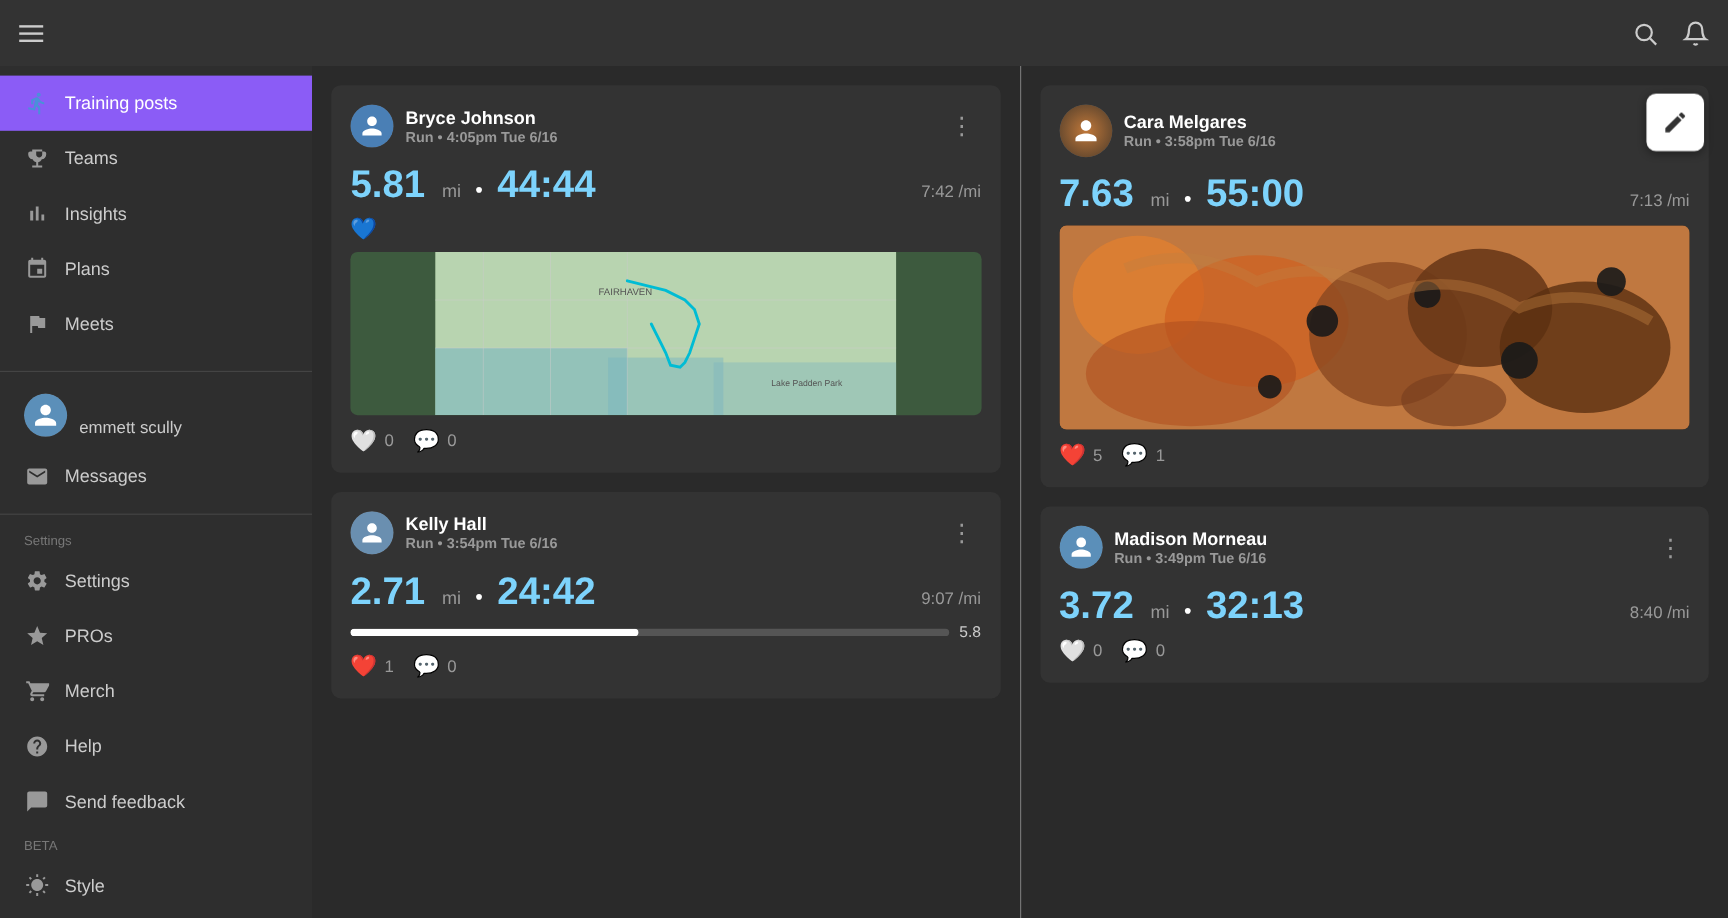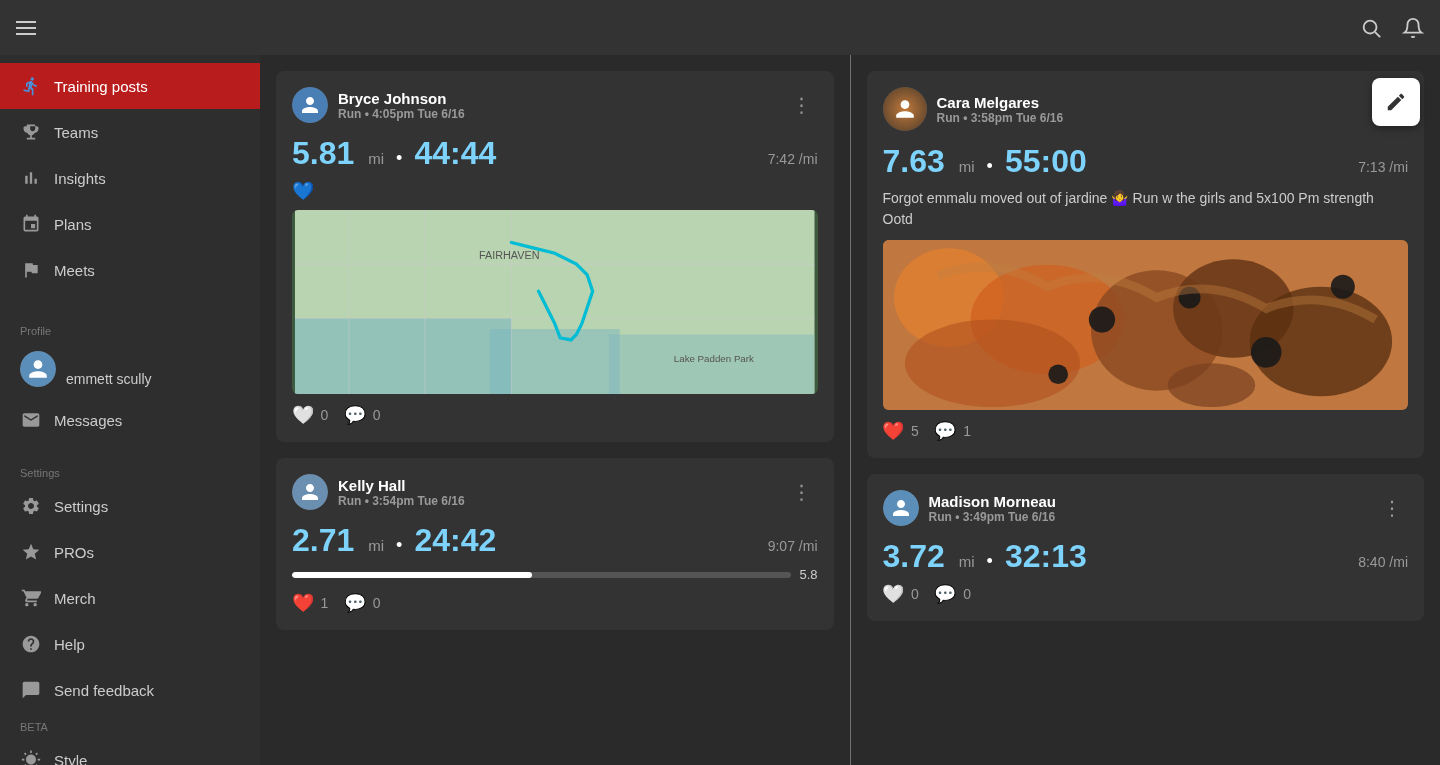--- a/index.html
+++ b/index.html
@@ -9,21 +9,21 @@
     .topbar { position: fixed; top: 0; left: 0; right: 0; height: 55px; background: #333; display: flex; align-items: center; justify-content: space-between; padding: 0 16px; z-index: 100; }
     .topbar-left { display: flex; align-items: center; gap: 12px; }
     .topbar-right { display: flex; align-items: center; gap: 20px; }
     .hamburger-icon { display: flex; flex-direction: column; gap: 4px; cursor: pointer; }
     .hamburger-icon span { display: block; width: 20px; height: 2px; background: #ccc; }
 
     
     .sidebar { width: 260px; background: #2e2e2e; height: 100vh; padding-top: 55px; display: flex; flex-direction: column; overflow-y: auto; flex-shrink: 0; }
     .sidebar-section { padding: 8px 0; }
     .sidebar-item { display: flex; align-items: center; gap: 12px; padding: 12px 20px; cursor: pointer; font-size: 15px; color: #ccc; }
-    .sidebar-item.active { color: #fff; background: #b91c1c; }
+    .sidebar-item.active { color: #fff; background: #8b5cf6; }
     .sidebar-icon { width: 22px; height: 22px; display: flex; align-items: center; justify-content: center; flex-shrink: 0; }
     .sidebar-divider { height: 1px; background: #444; margin: 8px 0; }
     .sidebar-label { font-size: 11px; color: #777; padding: 8px 20px 4px; text-transform: none; }
     .profile-item { display: flex; align-items: flex-end; gap: 10px; padding: 10px 20px; cursor: pointer; }
     .avatar { width: 36px; height: 36px; border-radius: 50%; background: #555; overflow: hidden; display: flex; align-items: center; justify-content: center; flex-shrink: 0; }
     .avatar-placeholder { width: 100%; height: 100%; background: #5b8fb9; border-radius: 50%; display: flex; align-items: center; justify-content: center; font-size: 14px; color: #fff; }
 
     
     .main { flex: 1; padding-top: 55px; overflow-y: auto; display: flex; gap: 0; }
     .feed-column { flex: 1; padding: 16px; overflow-y: auto; max-height: calc(765px - 55px); }
@@ -43,21 +43,21 @@
     .stat-primary { font-size: 32px; font-weight: 700; color: #7dd3fc; }
     .stat-unit { font-size: 15px; color: #999; margin-left: 2px; }
     .stat-dot { color: #fff; font-size: 18px; }
     .stat-pace { font-size: 14px; color: #999; margin-left: auto; }
 
     
     .heart-badge { margin-bottom: 8px; }
     .heart-blue { color: #4a90d9; font-size: 18px; }
 
     
-    .map-container { width: 100%; height: 184px; border-radius: 6px; overflow: hidden; background: #3d5a3e; position: relative; margin-bottom: 10px; }
+    .map-container { width: 100%; height: 136px; border-radius: 6px; overflow: hidden; background: #3d5a3e; position: relative; margin-bottom: 10px; }
     .map-svg { width: 100%; height: 100%; }
 
     
     .progress-bar-container { display: flex; align-items: center; gap: 8px; margin-bottom: 10px; justify-content: center; }
     .progress-bar-bg { flex: 1; height: 6px; background: #555; border-radius: 3px; overflow: hidden; }
     .progress-bar-fill { height: 100%; background: #fff; border-radius: 3px; }
     .progress-value { font-size: 13px; color: #ccc; }
 
     
     .post-actions { display: flex; gap: 16px; align-items: center; }
@@ -146,21 +146,20 @@
         <svg width="20" height="20" viewBox="0 0 24 24" fill="#999">
             <path d="M14.4 6L14 4H5v17h2v-7h5.6l.4 2h7V6z"></path>
           </svg>
       </div>
       <span>Meets</span>
     </div>
   </div>
 
   <div class="sidebar-divider"></div>
 
-  <div class="sidebar-label">Profile</div>
   <div class="profile-item">
     <div class="avatar">
       <div class="avatar-placeholder" style="background:#5b8fb9;">
         <svg width="22" height="22" viewBox="0 0 24 24" fill="white">
             <path d="M12 12c2.7 0 4.8-2.1 4.8-4.8S14.7 2.4 12 2.4 7.2 4.5 7.2 7.2 9.3 12 12 12zm0 2.4c-3.2 0-9.6 1.6-9.6 4.8v2.4h19.2v-2.4c0-3.2-6.4-4.8-9.6-4.8z"></path>
           </svg>
       </div>
     </div>
     <span style="color:#ccc; font-size:14px;">emmett scully</span>
   </div>
@@ -350,21 +349,20 @@
         </div>
         <button class="more-btn">⋮</button>
       </div>
       <div class="post-stats">
         <span class="stat-primary">7.63</span>
         <span class="stat-unit">mi</span>
         <span class="stat-dot">•</span>
         <span class="stat-primary">55:00</span>
         <span class="stat-pace">7:13 /mi</span>
       </div>
-      <div class="post-text">Forgot emmalu moved out of jardine 🤷‍♀️ Run w the girls and 5x100 Pm strength Ootd</div>
       <div class="post-image">
         <div class="food-image">
           <svg width="100%" height="100%" viewBox="0 0 480 170" xmlns="http://www.w3.org/2000/svg" preserveAspectRatio="xMidYMid slice">
             <rect width="480" height="170" fill="#c07840"></rect>
             <ellipse cx="60" cy="60" rx="50" ry="45" fill="#e08030" opacity="0.8"></ellipse>
             <ellipse cx="150" cy="80" rx="70" ry="50" fill="#d06020" opacity="0.7"></ellipse>
             <ellipse cx="100" cy="120" rx="80" ry="40" fill="#b05020" opacity="0.6"></ellipse>
             <ellipse cx="250" cy="90" rx="60" ry="55" fill="#8a4820" opacity="0.8"></ellipse>
             <ellipse cx="320" cy="70" rx="55" ry="45" fill="#6a3818" opacity="0.9"></ellipse>
             <ellipse cx="400" cy="100" rx="65" ry="50" fill="#5a3010" opacity="0.8"></ellipse>

